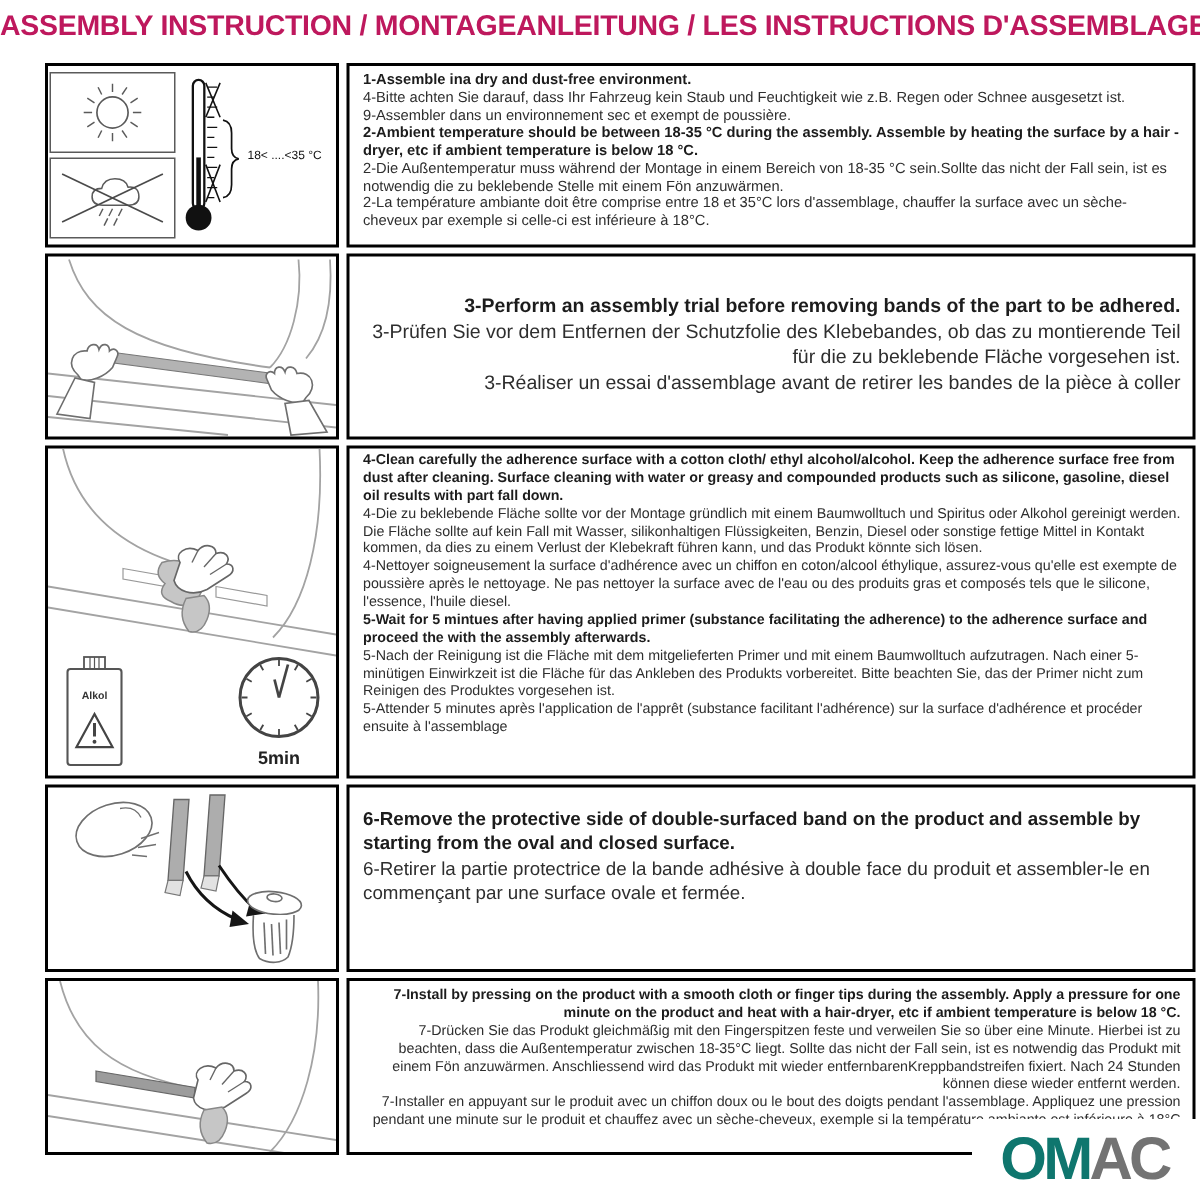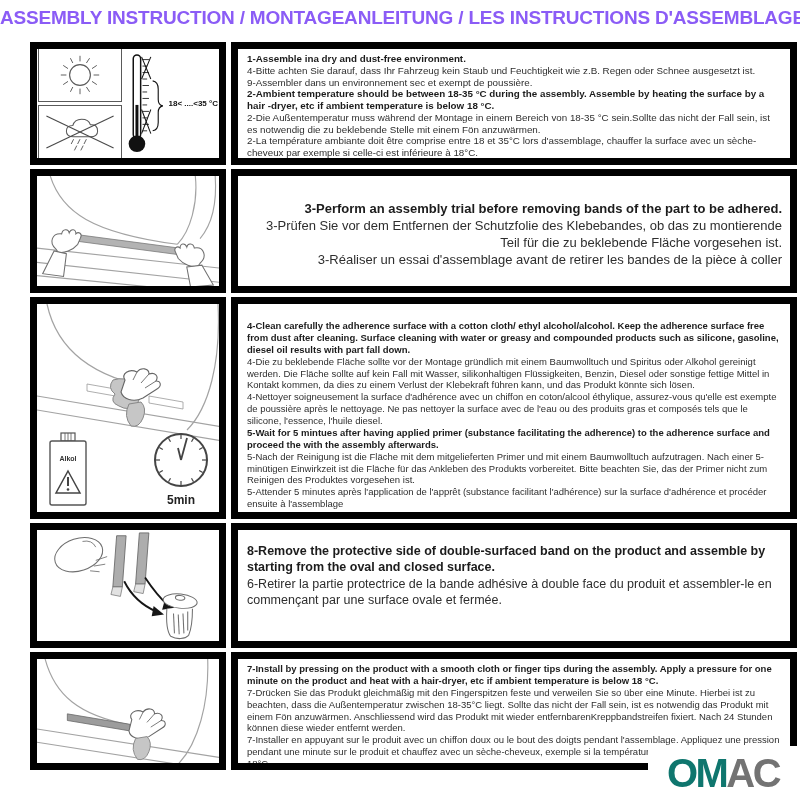--- a/index.html
+++ b/index.html
@@ -2,45 +2,45 @@
 <html><head>
 <meta charset="utf-8">
 <style>
   html,body{margin:0;padding:0;}
   body{
     width:800px;height:800px;position:relative;background:#fff;
     font-family:"Liberation Sans",sans-serif;color:#2e2e2e;overflow:hidden;
   }
   .title{
     position:absolute;top:7px;left:0;width:100%;text-align:center;
-    font-size:19px;font-weight:700;color:#8b5cf6;letter-spacing:-0.2px;white-space:nowrap;
+    font-size:19px;font-weight:700;color:#be185d;letter-spacing:-0.2px;white-space:nowrap;
   }
   .grid{
     position:absolute;top:42px;left:30px;width:767px;
     display:grid;grid-template-columns:196px 1fr;
     grid-template-rows:123px 124px 222px 125px 118px;
     gap:4px 5px;
   }
-  .cell{border:7px solid #000000;background:#fff;box-sizing:border-box;overflow:hidden;}
+  .cell{border:2px solid #000000;background:#fff;box-sizing:border-box;overflow:hidden;}
   .txt{padding:4px 8px 3px 9px;}
   .txt p{margin:0;}
   .sz-s{font-size:9.8px;line-height:1.2;}
   .sz-s3{font-size:9.5px;line-height:1.25;}
   .sz-m{font-size:13px;line-height:1.3;}
   .b{font-weight:700;color:#1c1c1c;}
   .gap{margin-top:11px;}
   .pad-r2{padding-top:25px;text-align:right;}
   .pad-r4{padding-top:13px;}
   .illu{display:flex;align-items:center;justify-content:center;padding:0;}
   .illu svg{display:block;}
   
   .r1cell{display:flex;align-items:center;gap:2px;padding:2px 1px;}
   .r1boxes{display:flex;flex-direction:column;gap:3px;}
   .r1box{width:84px;height:54px;border:1.5px solid #5a5a5a;box-sizing:border-box;display:flex;align-items:center;justify-content:center;}
-  .thermo-label{font-size:8px;font-weight:700;color:#111;white-space:nowrap;}
+  .thermo-label{font-size:8px;font-weight:400;color:#111;white-space:nowrap;}
   
   .r3cell{position:relative;}
   .r3main{position:absolute;top:0;left:0;}
   .r3bottle{position:absolute;left:8px;bottom:5px;}
   .r3clock{position:absolute;right:8px;bottom:4px;}
   
   .logo{
     position:absolute;left:648px;top:746px;width:150px;height:54px;background:#fff;
     display:flex;align-items:center;justify-content:center;
     font-weight:700;font-size:40px;letter-spacing:-2.5px;line-height:1;
@@ -206,21 +206,21 @@
           <line x1="30" y1="9" x2="30" y2="5"></line>
         <line x1="40.5" y1="11.8" x2="42.5" y2="8.3"></line>
           <line x1="48.2" y1="19.5" x2="51.7" y2="17.5"></line>
       </g>
       <line x1="30" y1="30" x2="36" y2="8" stroke="#444" stroke-width="1.8"></line>
       <line x1="30" y1="30" x2="27" y2="18" stroke="#444" stroke-width="1.8"></line>
       <text x="30" y="74" text-anchor="middle" font-size="12" font-weight="700" fill="#222">5min</text>
     </svg>
   </div>
 
-  <div class="cell txt sz-s3" style="padding-top:16px;">
+  <div class="cell txt sz-s3" style="padding-top:2px;">
     <p class="b">4-Clean carefully the adherence surface with a cotton cloth/ ethyl alcohol/alcohol. Keep the adherence surface free from dust after cleaning. Surface cleaning with water or greasy and compounded products such as silicone, gasoline, diesel oil results with part fall down.</p>
     <p>4-Die zu beklebende Fläche sollte vor der Montage gründlich mit einem Baumwolltuch und Spiritus oder Alkohol gereinigt werden. Die Fläche sollte auf kein Fall mit Wasser, silikonhaltigen Flüssigkeiten, Benzin, Diesel oder sonstige fettige Mittel in Kontakt kommen, da dies zu einem Verlust der Klebekraft führen kann, und das Produkt könnte sich lösen.</p>
     <p>4-Nettoyer soigneusement la surface d'adhérence avec un chiffon en coton/alcool éthylique, assurez-vous qu'elle est exempte de poussière après le nettoyage. Ne pas nettoyer la surface avec de l'eau ou des produits gras et composés tels que le silicone, l'essence, l'huile diesel.</p>
     <p class="b gap">5-Wait for 5 mintues after having applied primer (substance facilitating the adherence) to the adherence surface and proceed the with the assembly afterwards.</p>
     <p>5-Nach der Reinigung ist die Fläche mit dem mitgelieferten Primer und mit einem Baumwolltuch aufzutragen. Nach einer 5-minütigen Einwirkzeit ist die Fläche für das Ankleben des Produkts vorbereitet. Bitte beachten Sie, das der Primer nicht zum Reinigen des Produktes vorgesehen ist.</p>
     <p>5-Attender 5 minutes après l'application de l'apprêt (substance facilitant l'adhérence) sur la surface d'adhérence et procéder ensuite à l'assemblage</p>
   </div>
 
   <div class="cell illu">
     <svg width="192" height="121" viewBox="0 0 192 121">
@@ -247,21 +247,21 @@
         <path d="M 137,85 C 136,100 138,110 141,114 C 148,118 156,117 160,113 C 163,106 164,96 164,85"></path>
         <path d="M 144,90 L 145,111"></path>
           <path d="M 149,91 L 150,112"></path>
           <path d="M 154,90 L 155,111"></path>
           <path d="M 159,88 L 159,108"></path>
       </g>
     </svg>
   </div>
 
   <div class="cell txt sz-m pad-r4" style="font-size:12.5px;">
-    <p class="b">8-Remove the protective side of double-surfaced band on the product and assemble by starting from the oval and closed surface.</p>
+    <p class="b">6-Remove the protective side of double-surfaced band on the product and assemble by starting from the oval and closed surface.</p>
     <p>6-Retirer la partie protectrice de la bande adhésive à double face du produit et assembler-le en commençant par une surface ovale et fermée.</p>
   </div>
 
   <div class="cell illu">
     <svg width="192" height="114" viewBox="0 0 192 114">
       <g class="linework">
         <path d="M 8,0 C 18,40 44,62 100,72"></path>
         <path d="M 148,114 C 170,92 182,48 180,0"></path>
         <path d="M 0,76 L 192,106"></path>
           <path d="M 0,90 L 192,120"></path>
@@ -270,21 +270,21 @@
       <path d="M 100,66 C 96,60 104,54 112,58 C 116,53 124,54 124,60 C 130,58 134,62 131,67 C 136,67 137,72 132,75 L 118,84 C 108,89 98,85 97,78 Z" fill="#fff" stroke="#666" stroke-width="1.1"></path>
       <g stroke="#666" stroke-width="0.9" fill="none">
         <path d="M 112,58 L 108,66"></path>
           <path d="M 124,60 L 116,69"></path>
           <path d="M 131,67 L 120,74"></path>
       </g>
       <path d="M 104,86 Q 98,98 106,108 Q 114,110 118,100 Q 122,90 116,84 Z" fill="#c6c6c6" stroke="#888" stroke-width="1"></path>
     </svg>
   </div>
 
-  <div class="cell txt sz-s3" style="padding-top:4px;">
+  <div class="cell txt sz-s3" style="padding-top:4px;text-align:right;">
     <p class="b">7-Install by pressing on the product with a smooth cloth or finger tips during the assembly. Apply a pressure for one minute on the product and heat with a hair-dryer, etc if ambient temperature is below 18 °C.</p>
     <p>7-Drücken Sie das Produkt gleichmäßig mit den Fingerspitzen feste und verweilen Sie so über eine Minute. Hierbei ist zu beachten, dass die Außentemperatur zwischen 18-35°C liegt. Sollte das nicht der Fall sein, ist es notwendig das Produkt mit einem Fön anzuwärmen. Anschliessend wird das Produkt mit wieder entfernbarenKreppbandstreifen fixiert. Nach 24 Stunden können diese wieder entfernt werden.</p>
     <p>7-Installer en appuyant sur le produit avec un chiffon doux ou le bout des doigts pendant l'assemblage. Appliquez une pression pendant une minute sur le produit et chauffez avec un sèche-cheveux, exemple si la température ambiante est inférieure à 18°C</p>
   </div>
 
 </div>
 
 <div class="logo">
   <span class="om">OM</span>
     <span class="ac">AC</span>

